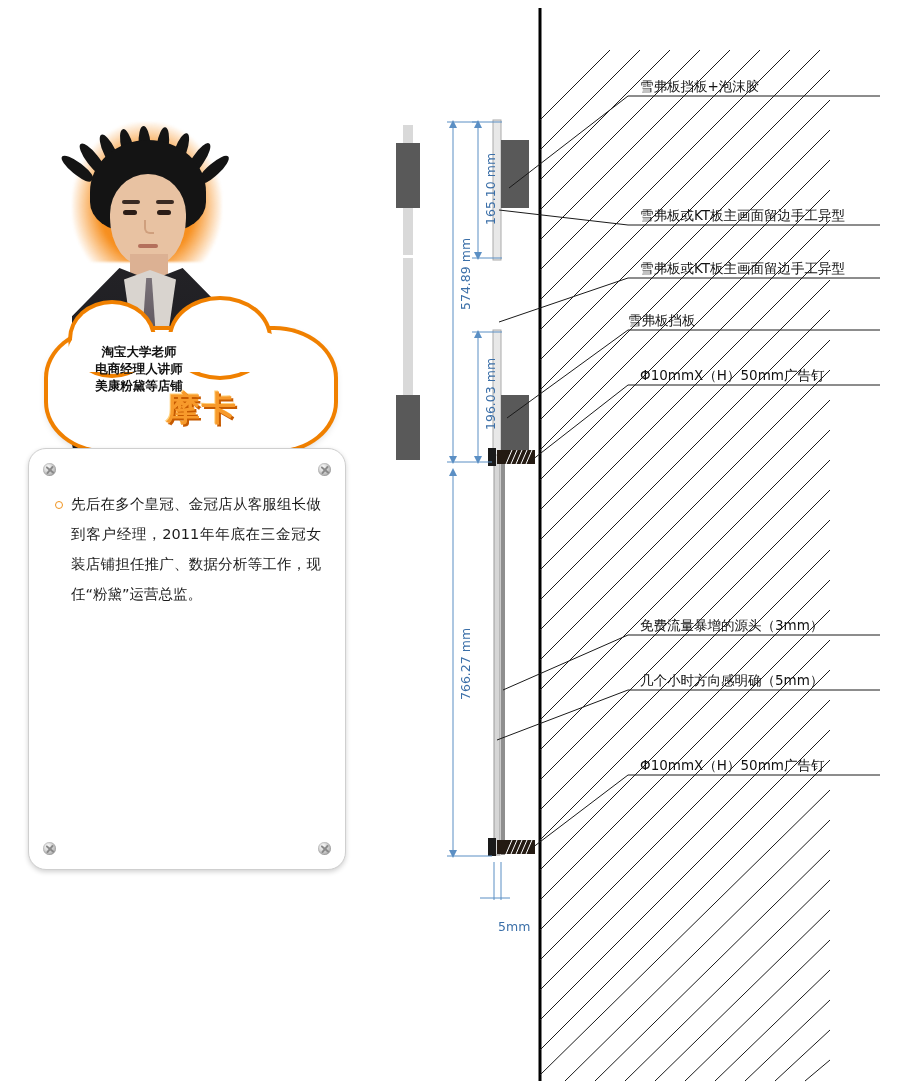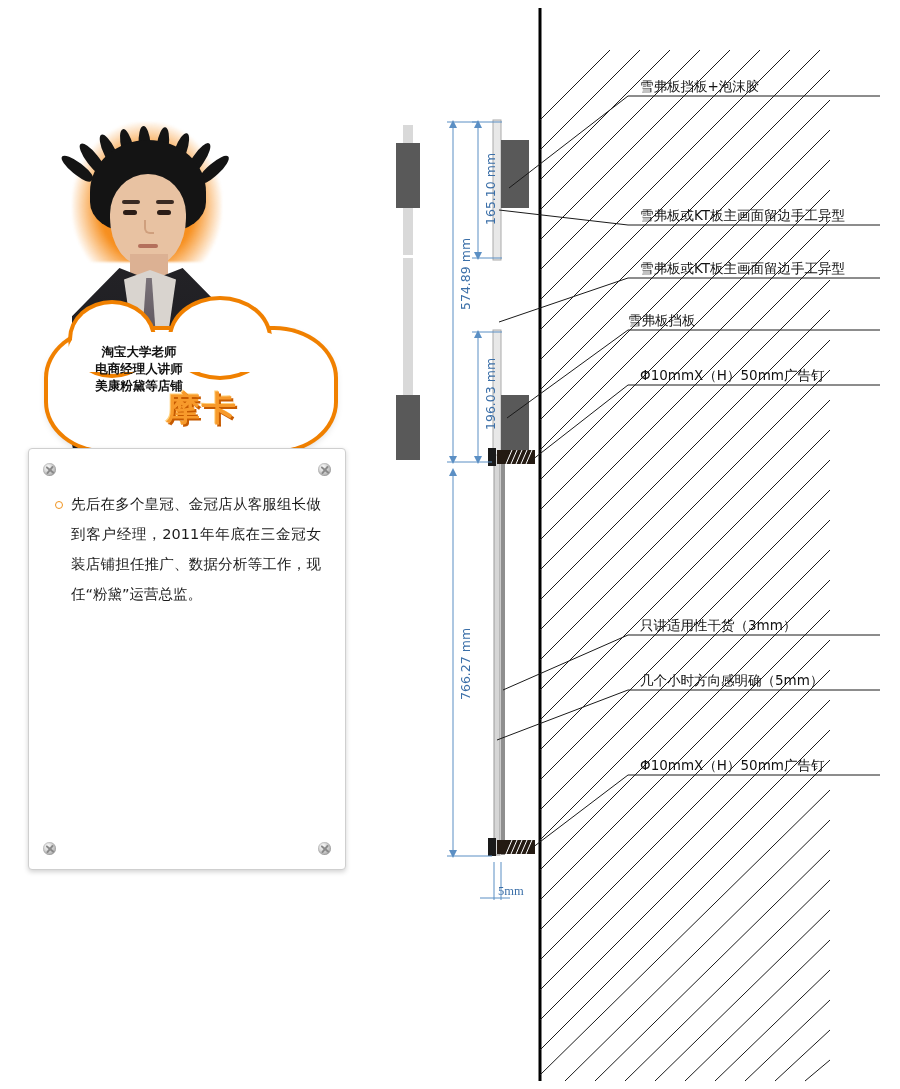--- a/index.html
+++ b/index.html
@@ -210,21 +210,21 @@
 
   
   #bullets-card {
     position: absolute;
     left: 10px;
     top: 328px;
     width: 316px;
     height: 420px;
     background: #ffffff;
     border: 1px solid #cfcfcf;
-    border-radius: 4px;
+    border-radius: 18px;
     box-shadow: 0 2px 5px rgba(0,0,0,.18);
   }
   .screw {
     position: absolute;
     width: 13px; height: 13px;
     border-radius: 50%;
     background: radial-gradient(circle at 35% 30%, #fdfdfd, #b9b9b9 70%, #8f8f8f);
     box-shadow: inset 0 0 2px rgba(0,0,0,.4);
   }
   .screw:before, .screw:after {
@@ -491,22 +491,22 @@
 
       <path d="M172,848 L268,775 L520,775"></path>
     </g>
   </svg>
 
   <div class="callout-label" style="left:280px; top:78px;">雪弗板挡板+泡沫胶</div>
   <div class="callout-label" style="left:280px; top:207px;">雪弗板或KT板主画面留边手工异型</div>
   <div class="callout-label" style="left:280px; top:260px;">雪弗板或KT板主画面留边手工异型</div>
   <div class="callout-label" style="left:268px; top:312px;">雪弗板挡板</div>
   <div class="callout-label" style="left:280px; top:367px;">Φ10mmX（H）50mm广告钉</div>
-  <div class="callout-label" style="left:280px; top:617px;">只讲适用性干货（3mm）</div>
+  <div class="callout-label" style="left:280px; top:617px;">免费流量暴增的源头（3mm）</div>
   <div class="callout-label" style="left:280px; top:672px;">几个小时方向感明确（5mm）</div>
   <div class="callout-label" style="left:280px; top:757px;">Φ10mmX（H）50mm广告钉</div>
 
   <div class="dim-label vertical" style="left:123px; top:225px;">165.10 mm</div>
   <div class="dim-label vertical" style="left:98px; top:310px;">574.89 mm</div>
   <div class="dim-label vertical" style="left:123px; top:430px;">196.03 mm</div>
   <div class="dim-label vertical" style="left:98px; top:700px;">766.27 mm</div>
-  <div class="dim-label" style="left:138px; top:884px;font-family:Liberation Serif, serif;">5mm</div>
+  <div class="dim-label" style="left:138px; top:919px;">5mm</div>
 </div>
 
 </body></html>

